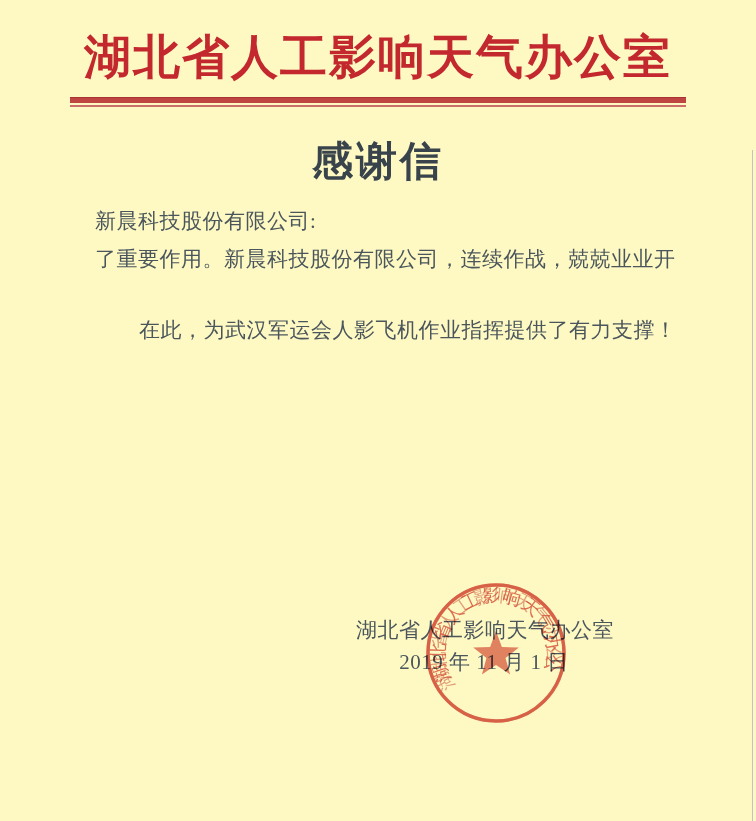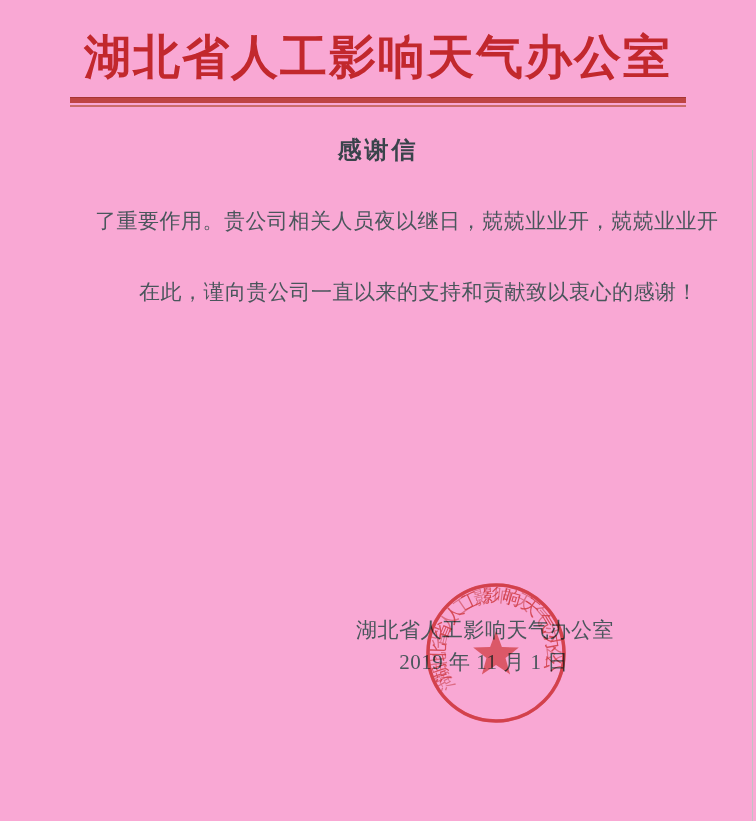--- a/index.html
+++ b/index.html
@@ -4,21 +4,21 @@
 <style>
   html, body {
     margin: 0;
     padding: 0;
     background: #ffffff;
   }
   .page {
     position: relative;
     width: 756px;
     height: 821px;
-    background: #f9a8d4;
+    background: #fef9c3;
     overflow: hidden;
     font-family: "Liberation Serif", "DejaVu Serif", serif;
   }
   
   .org-header {
     position: absolute;
     top: 26px;
     left: 0;
     width: 100%;
     text-align: center;
@@ -44,21 +44,21 @@
     height: 2px;
     background: #cb6d6a;
   }
   
   .letter-title {
     position: absolute;
     top: 134px;
     left: 0;
     width: 100%;
     text-align: center;
-    font-size: 24px;
+    font-size: 41px;
     font-weight: bold;
     letter-spacing: 3px;
     color: #39434b;
   }
   
   .letter-body {
     position: absolute;
     top: 202px;
     left: 95px;
     width: 592px;
@@ -111,22 +111,23 @@
   <div class="org-header">湖北省人工影响天气办公室</div>
 
   <div class="rule-wrap">
     <div class="rule-thick"></div>
     <div class="rule-thin"></div>
   </div>
 
   <div class="letter-title">感谢信</div>
 
   <div class="letter-body">
-    <div class="body-line">了重要作用。贵公司相关人员夜以继日，兢兢业业开，兢兢业业开</div>
-    <div class="body-line indent gap-before">在此，谨向贵公司一直以来的支持和贡献致以衷心的感谢！</div>
+    <div class="body-line">新晨科技股份有限公司:</div>
+    <div class="body-line">了重要作用。新晨科技股份有限公司，连续作战，兢兢业业开</div>
+    <div class="body-line indent gap-before">在此，为武汉军运会人影飞机作业指挥提供了有力支撑！</div>
   </div>
 
   <div class="closing">
     <div class="org-line">湖北省人工影响天气办公室</div>
     <div class="date-line">2019 年 11 月 1 日</div>
   </div>
 
   <svg class="seal" viewBox="0 0 204 204">
     <defs>
       <path id="sealArc" d="M 56.8 128 A 52 52 0 1 1 147.2 128" fill="none"></path>

